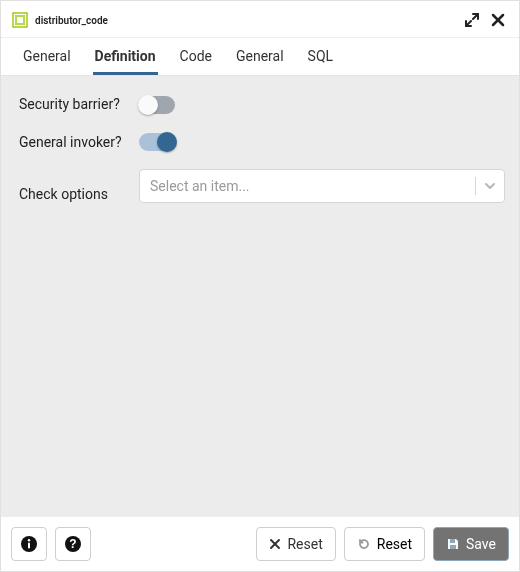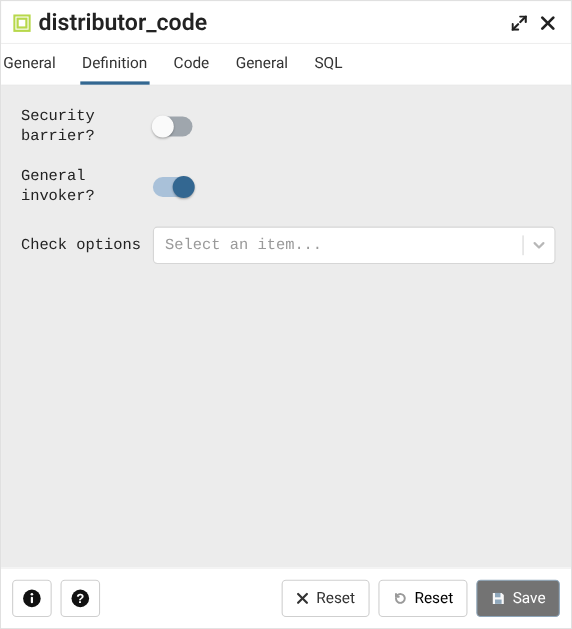--- a/index.html
+++ b/index.html
@@ -23,62 +23,61 @@
     border-bottom: 1px solid #eee;
   }
   .header .icon-box {
     width: 18px; height: 18px;
     display: inline-flex;
     align-items: center; justify-content: center;
     margin-right: 6px;
   }
   .header .title {
     font-weight: 600;
-    font-size: 21px;
+    font-size: 10px;
     flex: 1;
   }
   .header .win-btn {
     width: 22px; height: 22px;
     display: inline-flex;
     align-items: center; justify-content: center;
     cursor: pointer;
     margin-left: 4px;
   }
   
   .tabs {
     display: flex;
     gap: 20px;
-    padding: 0 0;
+    padding: 0 20px;
     border-bottom: 1px solid #e5e5e5;
     background: #fff;
   }
   .tab {
     padding: 10px 2px 8px 2px;
     cursor: pointer;
     color: #333;
     border-bottom: 3px solid transparent;
     font-size: 14px;
   }
   .tab.active {
     border-bottom-color: #336791;
-    font-weight: 400;
+    font-weight: 700;
     text-align: center;
   }
   
   .panel {
     flex: 1;
     background: #ececec;
     padding: 18px 14px 10px 18px;
     overflow: auto;
   }
   .row {
     display: flex;
-    align-items: center;
+    align-items: flex-end;
     margin-bottom: 18px;
-    font-family: Liberation Mono, monospace;
   }
   .row .label {
     width: 120px;
     color: #222;
     font-size: 14px;
     line-height: 1.25;
     padding-top: 2px;
   }
   .row .control {
     flex: 1;

